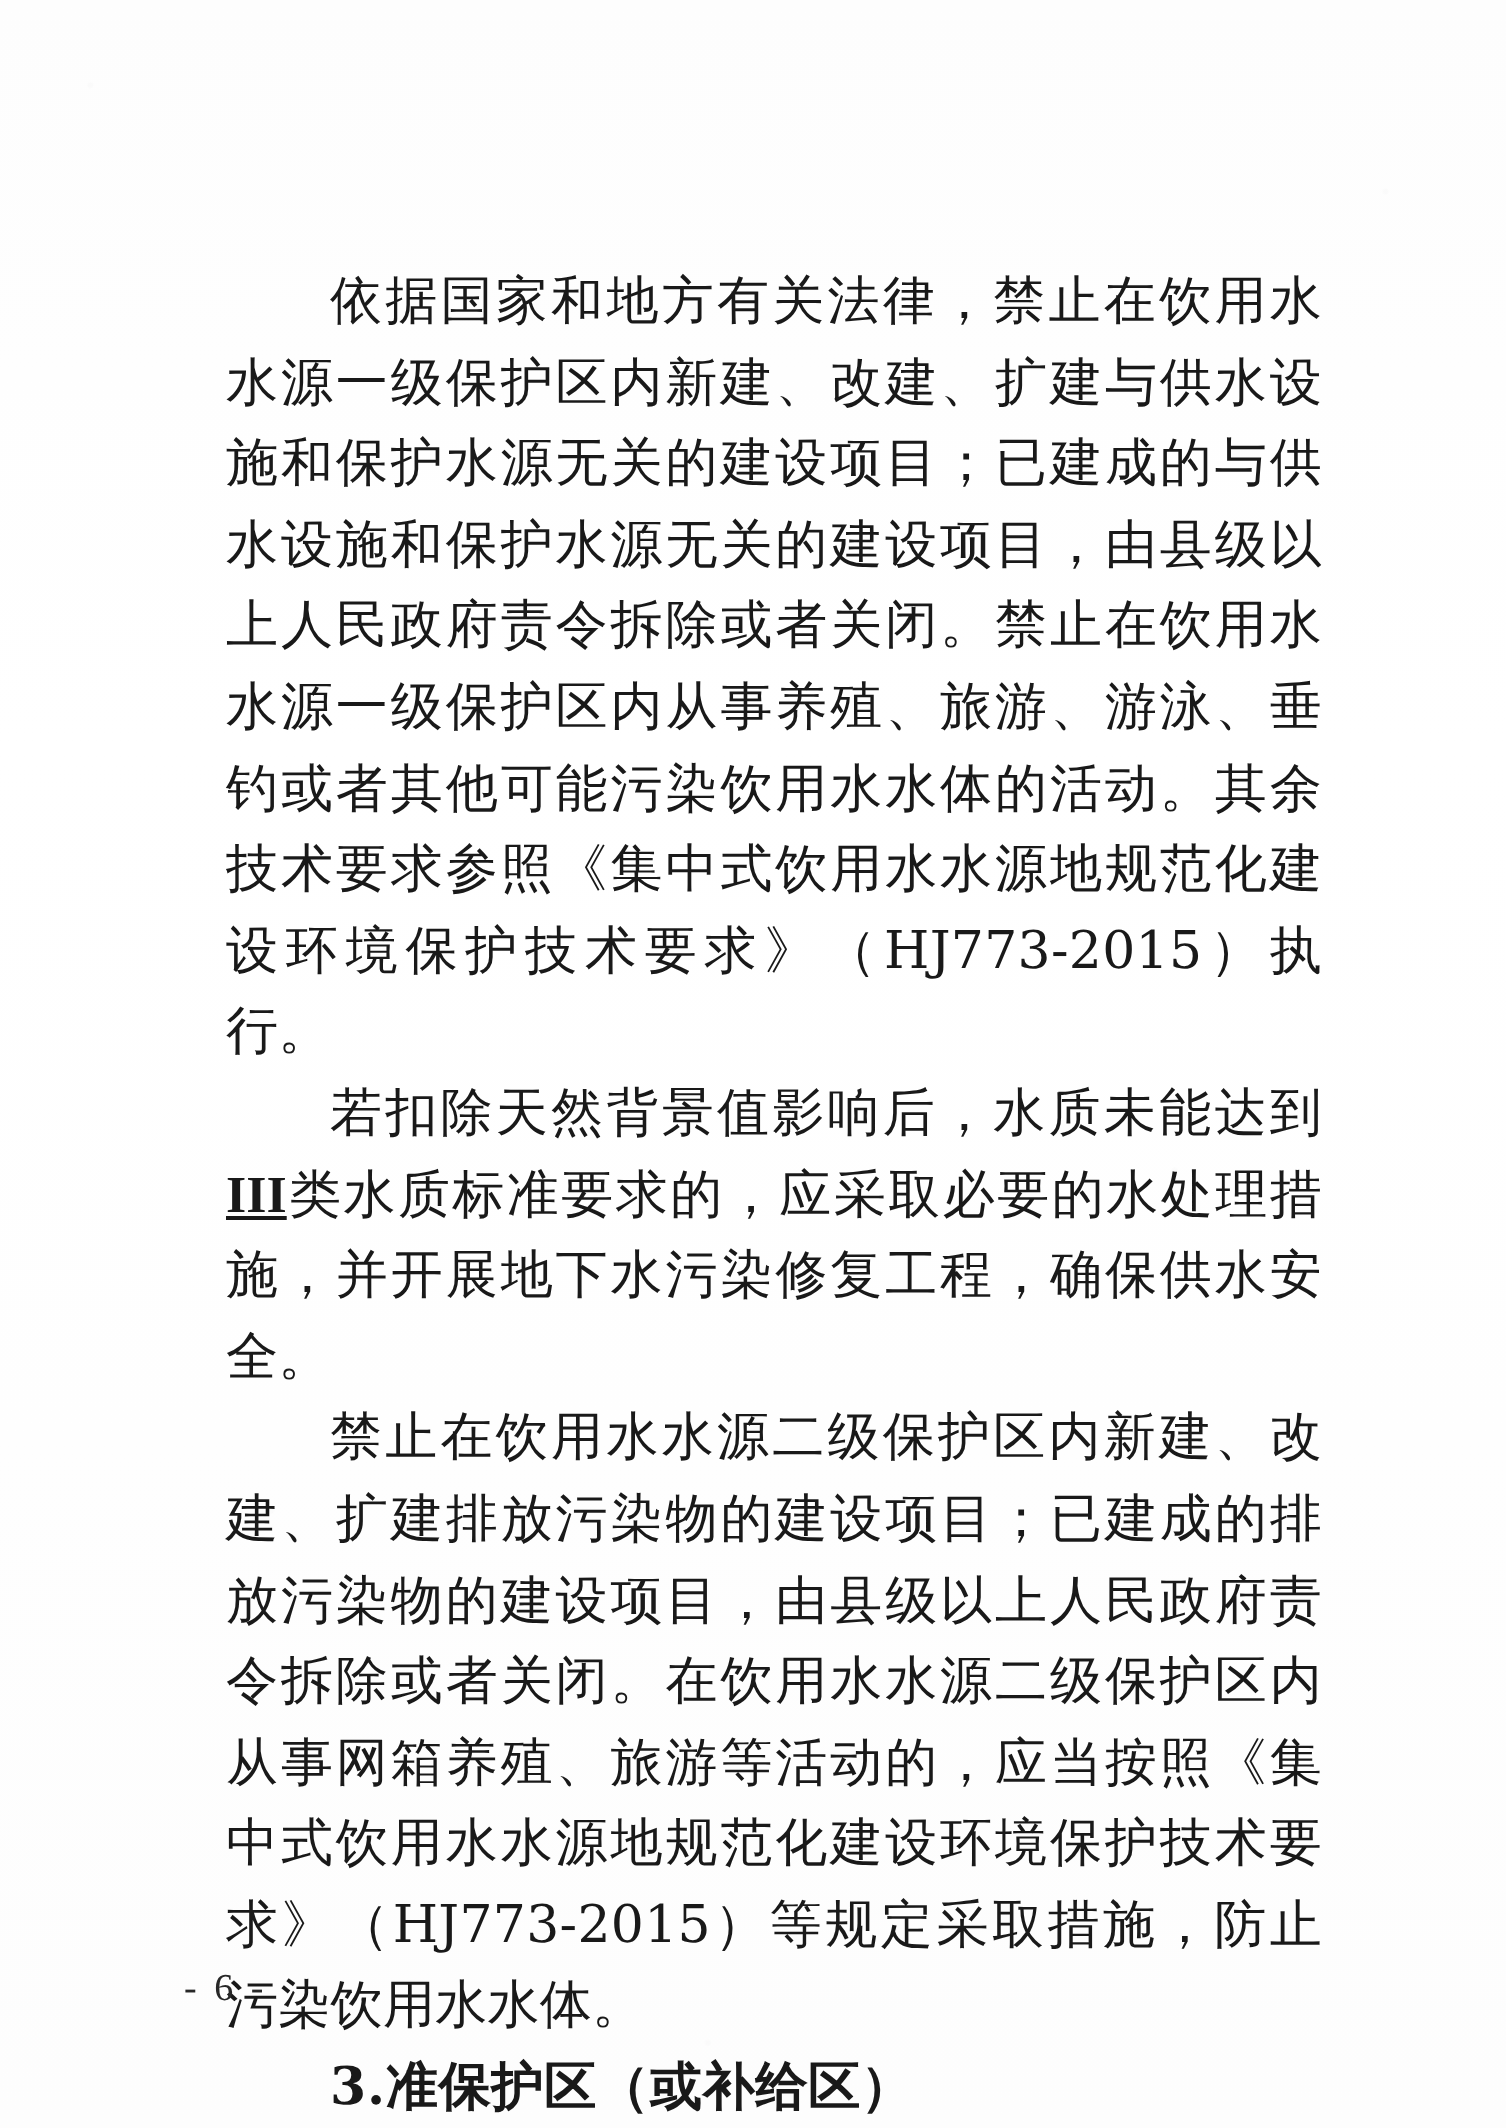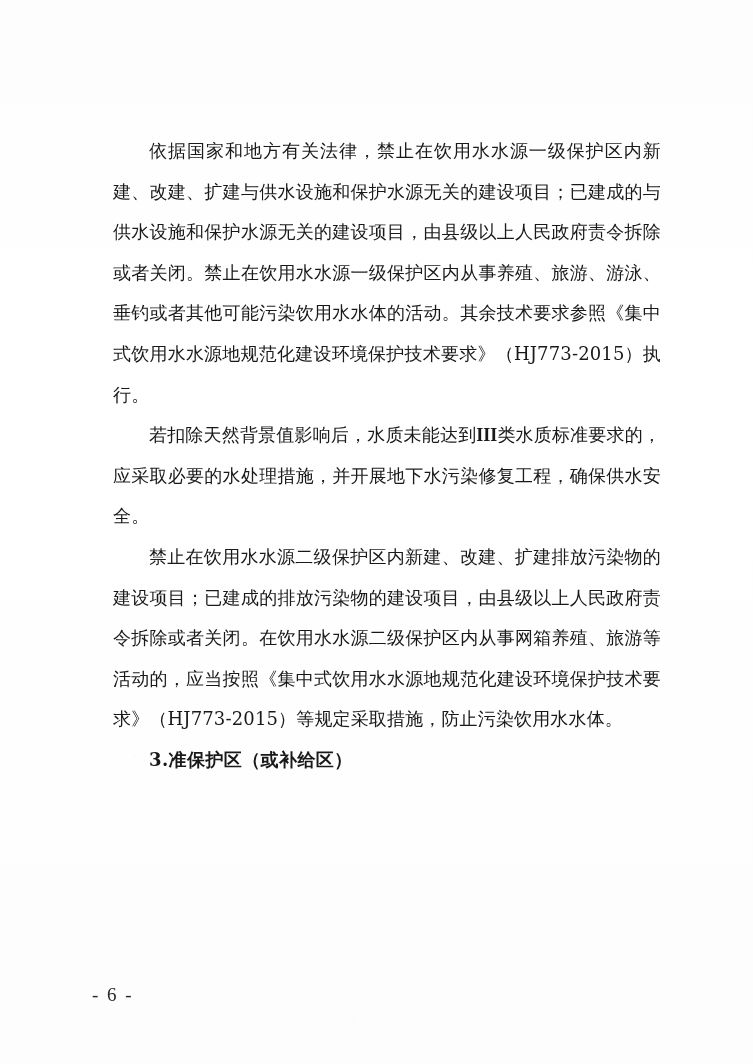--- a/index.html
+++ b/index.html
@@ -42,21 +42,21 @@
     top: 131px;
     width: 548px;
   }
 
   
   .para,
   .heading {
     margin: 0;
     color: #1b1b1b;
     font-family: "DejaVu Serif", "Liberation Serif", serif;
-    font-size: 18px;
+    font-size: 26px;
     line-height: 40.6px;
     text-align: justify;
     text-justify: inter-ideograph;
     letter-spacing: 0.15px;
     -webkit-font-smoothing: antialiased;
   }
 
   .para {
     text-indent: 2em;
   }
@@ -66,20 +66,21 @@
     font-weight: 700;
     letter-spacing: 0.4px;
     text-align: left;
   }
 
   
   .roman {
     font-family: "Liberation Serif", "DejaVu Serif", serif;
     font-weight: 700;
     letter-spacing: 0;
+    text-decoration: underline;
   }
 
   
   .page-footer {
     position: absolute;
     left: 92px;
     top: 983px;
     width: 120px;
     color: #2a2a2a;
     font-family: "Liberation Serif", "DejaVu Serif", serif;

